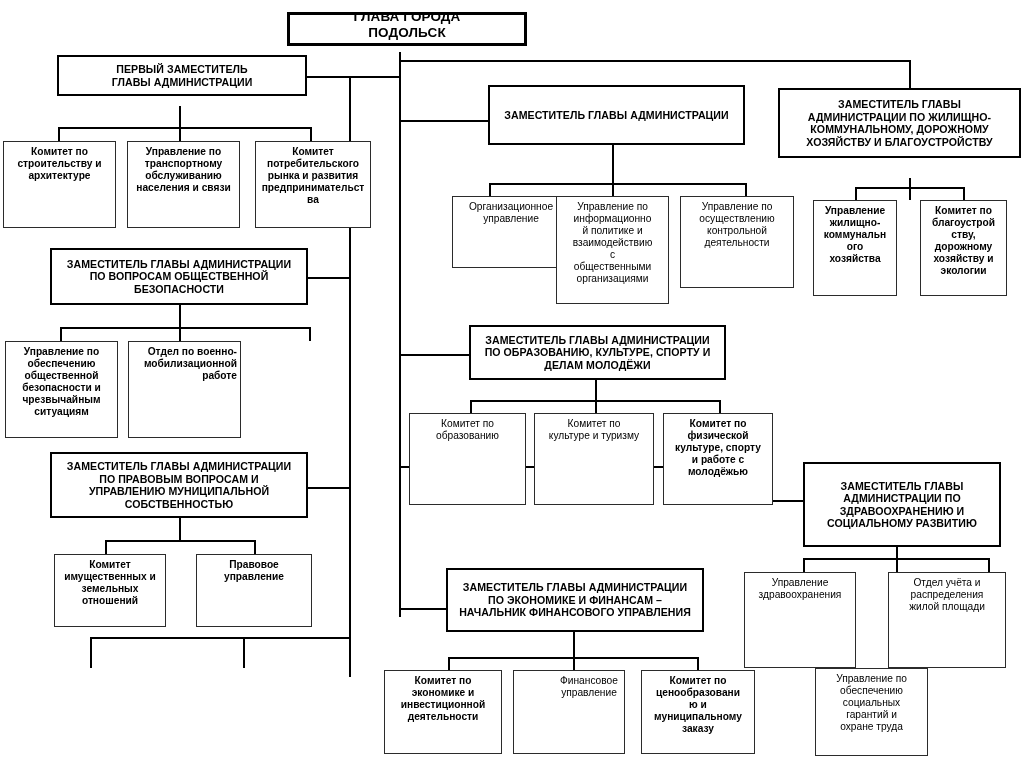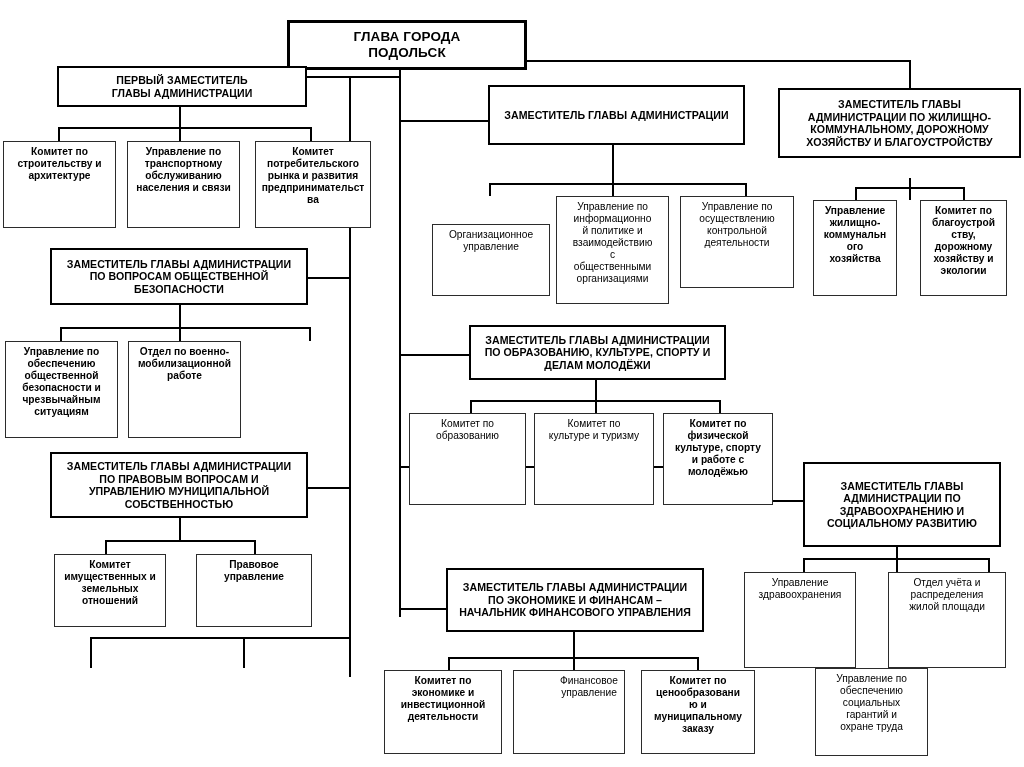--- a/index.html
+++ b/index.html
@@ -146,26 +146,26 @@
   <div class="conn v vthin" style="left:448px; top:657px; height:13px;"></div>
   <div class="conn v vthin" style="left:573px; top:657px; height:13px;"></div>
   <div class="conn v vthin" style="left:697px; top:657px; height:13px;"></div>
 
   <div class="conn v" style="left:896px; top:547px; height:110px;"></div>
   <div class="conn h hthin" style="left:803px; top:558px; width:186px;"></div>
   <div class="conn v vthin" style="left:803px; top:558px; height:14px;"></div>
   <div class="conn v vthin" style="left:988px; top:558px; height:14px;"></div>
   <div class="conn v" style="left:896px; top:640px; height:28px;"></div>
 
-  <div class="node level-head" style="left:287px; top:20px; width:240px; height:50px;">
+  <div class="node level-head" style="left:287px; top:12px; width:240px; height:34px;align-items:flex-end;">
     <span class="label">ГЛАВА ГОРОДА
 ПОДОЛЬСК</span>
   </div>
 
-  <div class="node level-deputy" style="left:57px; top:66px; width:250px; height:41px;text-align:center;">
+  <div class="node level-deputy" style="left:57px; top:55px; width:250px; height:41px;text-align:center;">
     <span class="label">ПЕРВЫЙ ЗАМЕСТИТЕЛЬ
 ГЛАВЫ АДМИНИСТРАЦИИ</span>
   </div>
   <div class="node level-unit bold-unit" style="left:3px; top:141px; width:113px; height:87px;">
     <span class="label">Комитет по
 строительству и
 архитектуре</span>
   </div>
   <div class="node level-unit bold-unit" style="left:127px; top:141px; width:113px; height:87px;">
     <span class="label">Управление по
@@ -177,21 +177,21 @@
     <span class="label">Комитет
 потребительского
 рынка и развития
 предпринимательст
 ва</span>
   </div>
 
   <div class="node level-deputy" style="left:488px; top:85px; width:257px; height:60px;">
     <span class="label">ЗАМЕСТИТЕЛЬ ГЛАВЫ АДМИНИСТРАЦИИ</span>
   </div>
-  <div class="node level-unit" style="left:432px; top:196px; width:118px; height:72px;margin-top:28px;">
+  <div class="node level-unit" style="left:452px; top:196px; width:118px; height:72px;">
     <span class="label">Организационное
 управление</span>
   </div>
   <div class="node level-unit" style="left:556px; top:196px; width:113px; height:108px;">
     <span class="label">Управление по
 информационно
 й политике и
 взаимодействию
 с
 общественными
@@ -232,21 +232,21 @@
 БЕЗОПАСНОСТИ</span>
   </div>
   <div class="node level-unit bold-unit" style="left:5px; top:341px; width:113px; height:97px;">
     <span class="label">Управление по
 обеспечению
 общественной
 безопасности и
 чрезвычайным
 ситуациям</span>
   </div>
-  <div class="node level-unit bold-unit" style="left:128px; top:341px; width:113px; height:97px;">
+  <div class="node level-unit bold-unit" style="left:128px; top:341px; width:113px; height:97px;text-align:right;">
     <span class="label">Отдел по военно-
 мобилизационной
 работе</span>
   </div>
 
   <div class="node level-deputy" style="left:469px; top:325px; width:257px; height:55px;">
     <span class="label">ЗАМЕСТИТЕЛЬ ГЛАВЫ АДМИНИСТРАЦИИ
 ПО ОБРАЗОВАНИЮ, КУЛЬТУРЕ, СПОРТУ И
 ДЕЛАМ МОЛОДЁЖИ</span>
   </div>

